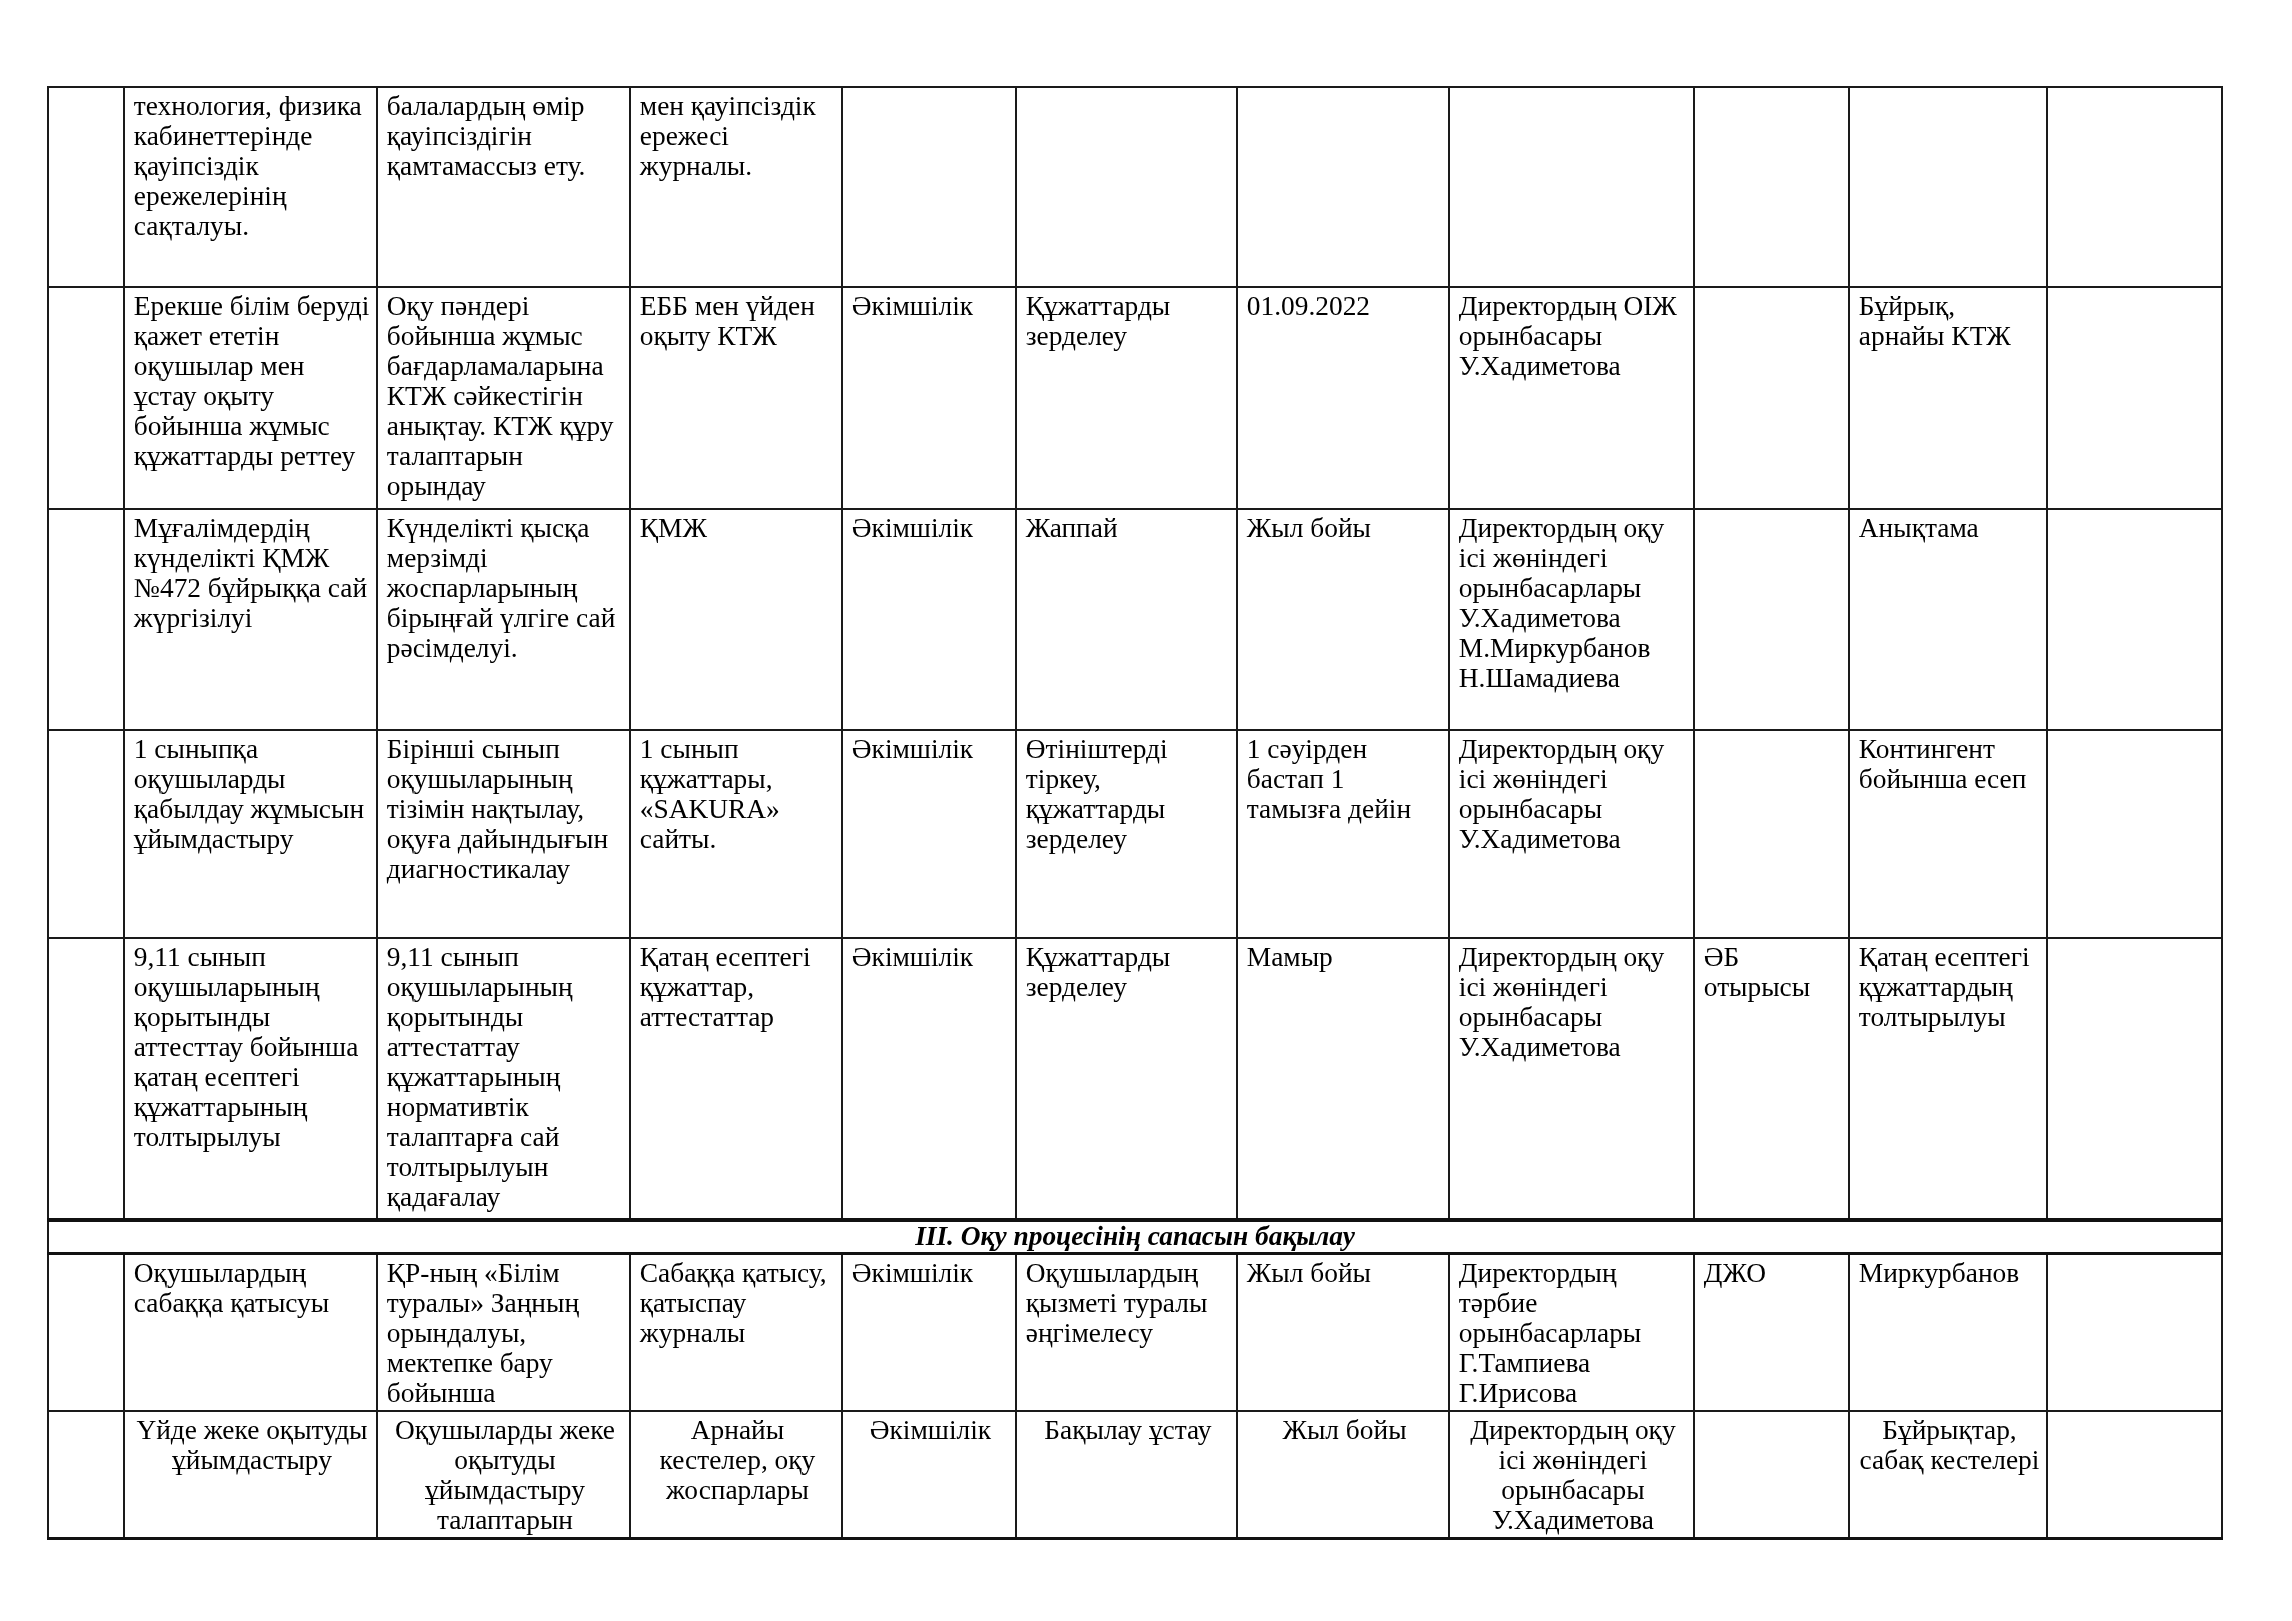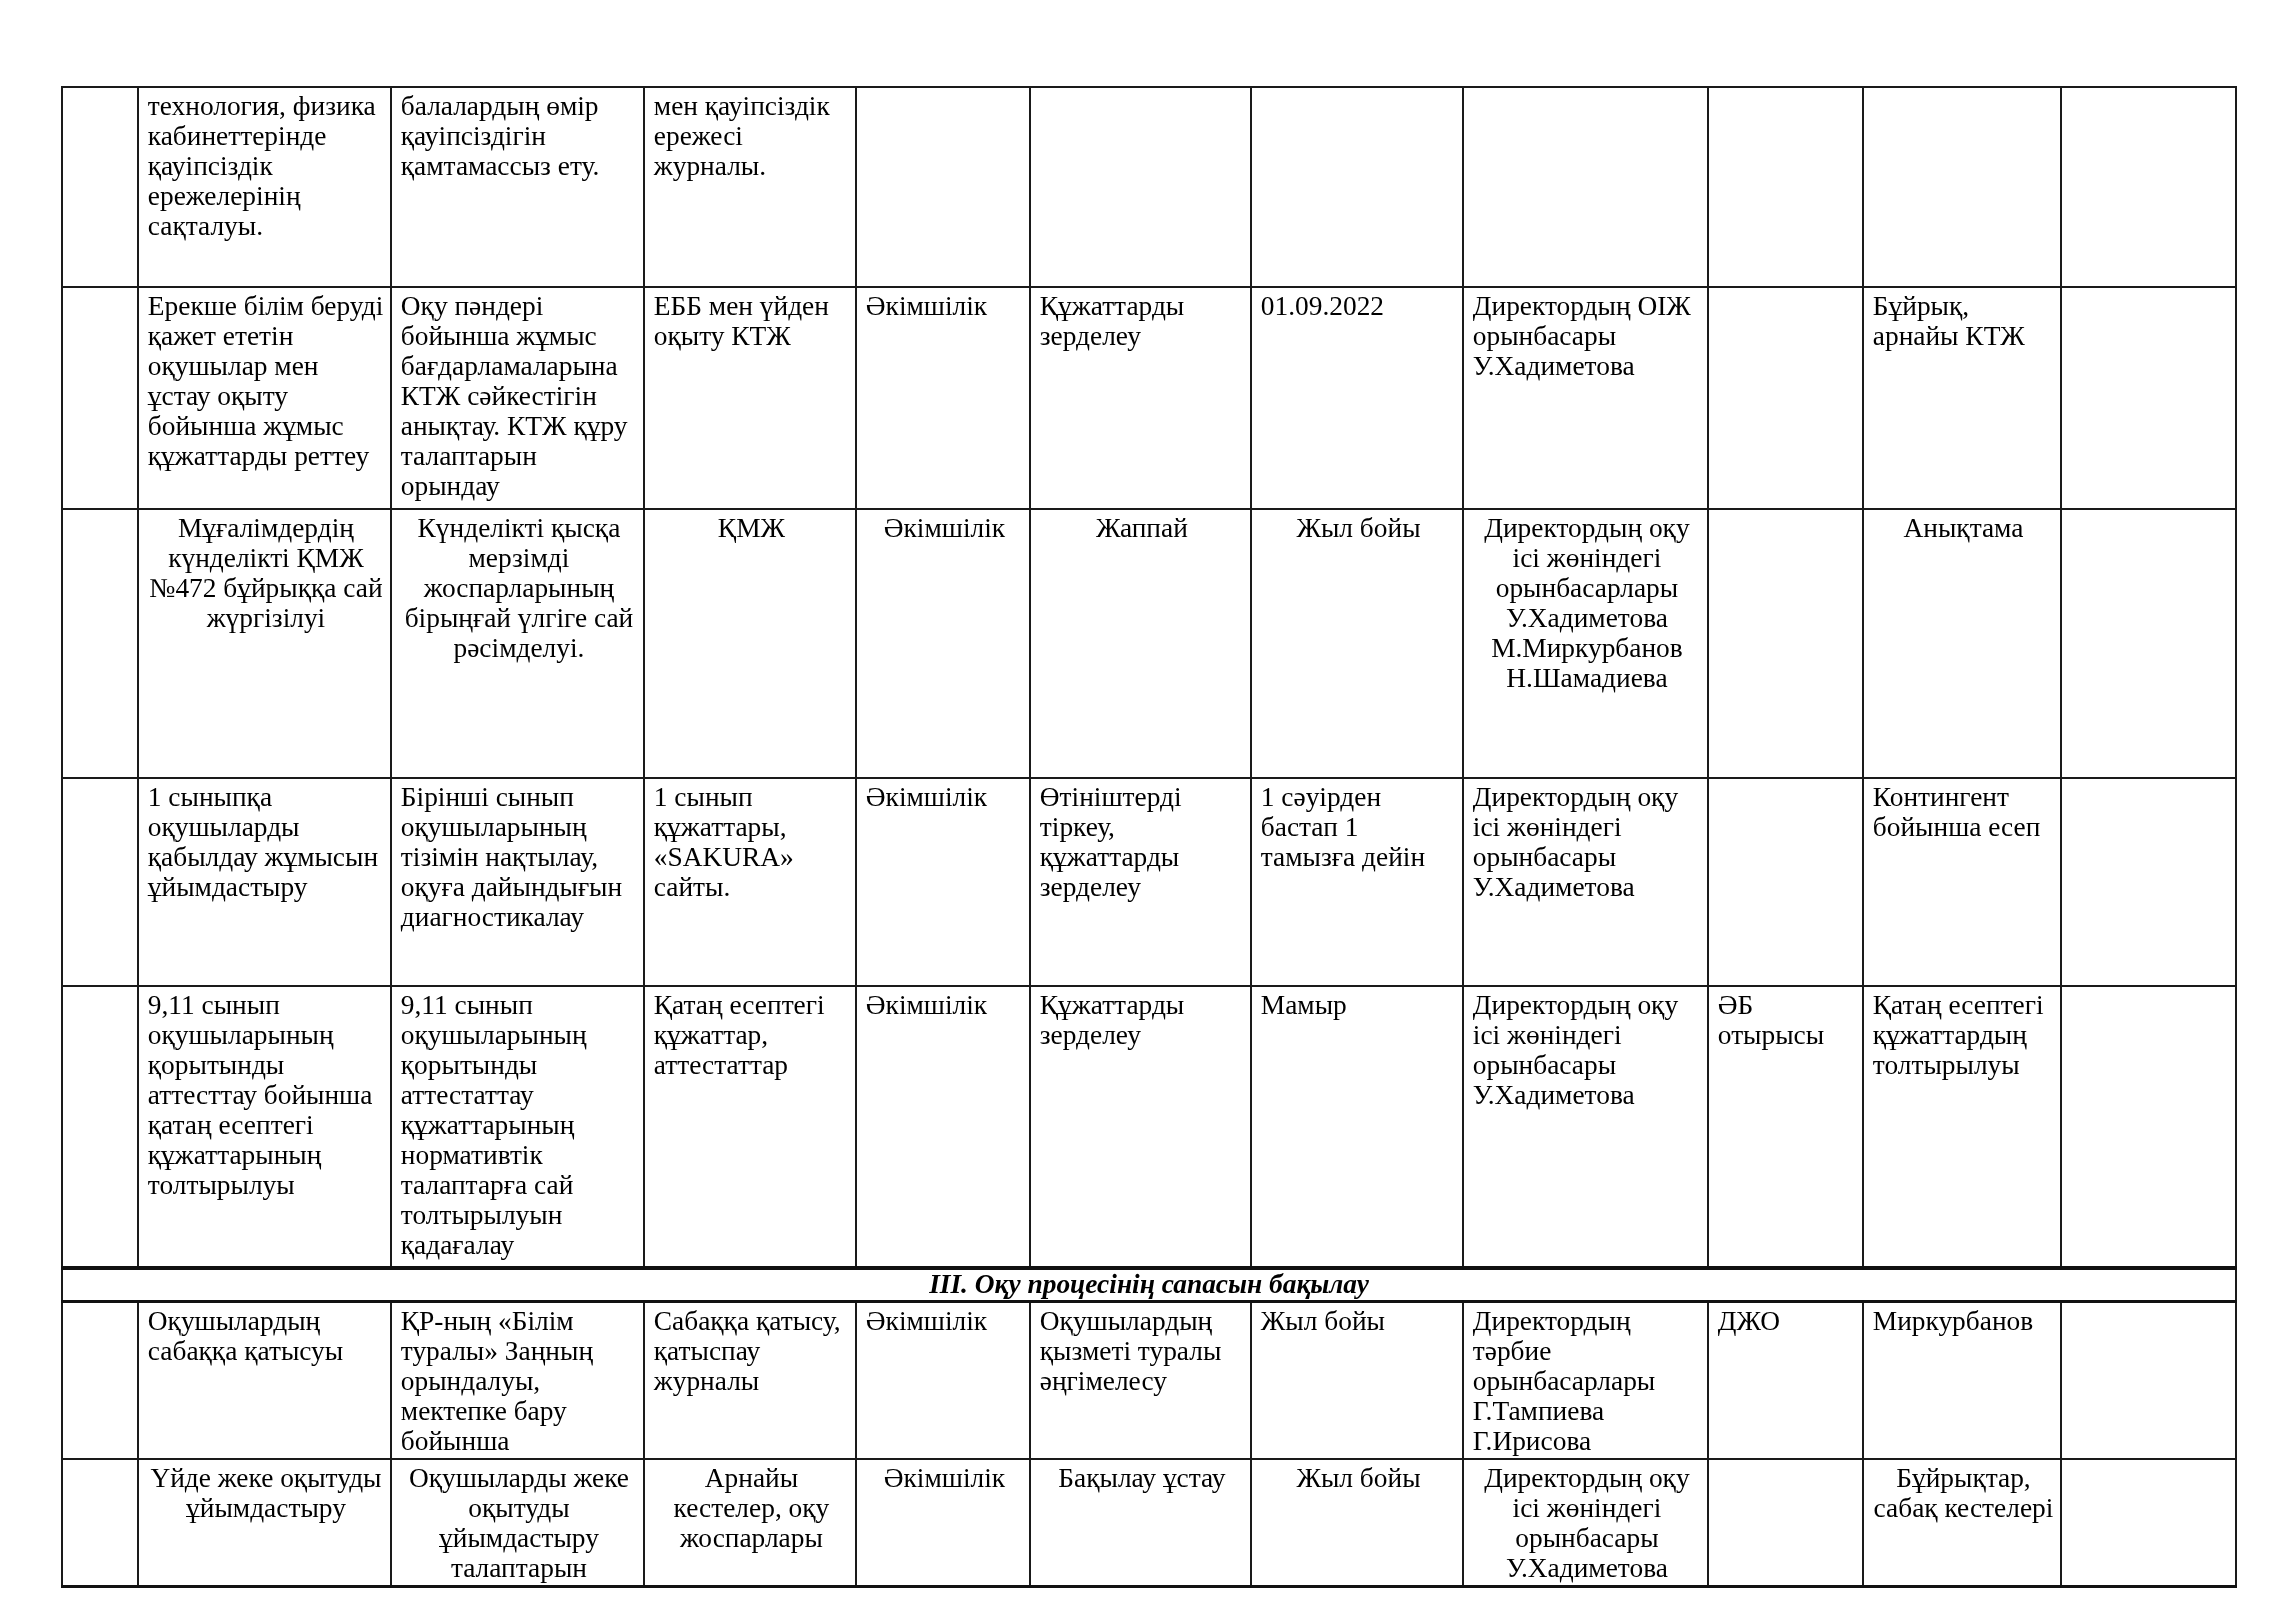--- a/index.html
+++ b/index.html
@@ -9,21 +9,21 @@
   }
   .page {
     position: relative;
     width: 2293px;
     height: 1621px;
     background: #ffffff;
     overflow: hidden;
   }
   table.doc-table {
     position: absolute;
-    left: 61px;
+    left: 47px;
     top: 86px;
     width: 2174px;
     border-collapse: collapse;
     table-layout: fixed;
     font-family: "Liberation Serif", "DejaVu Serif", serif;
     font-size: 27.4px;
     line-height: 30px;
     color: #000000;
   }
   table.doc-table td {
@@ -94,21 +94,21 @@
           <td>Оқу пәндері бойынша жұмыс бағдарламаларына КТЖ сәйкестігін анықтау. КТЖ құру талаптарын орындау</td>
           <td>ЕББ мен үйден оқыту КТЖ</td>
           <td>Әкімшілік</td>
           <td>Құжаттарды зерделеу</td>
           <td>01.09.2022</td>
           <td>Директордың ОІЖ орынбасары У.Хадиметова</td>
           <td></td>
           <td>Бұйрық, арнайы КТЖ</td>
           <td></td>
         </tr>
-        <tr style="height: 269px; text-align: center;">
+        <tr style="height: 221px;">
           <td></td>
           <td>Мұғалімдердің күнделікті ҚМЖ №472 бұйрыққа сай жүргізілуі</td>
           <td>Күнделікті қысқа мерзімді жоспарларының бірыңғай үлгіге сай рәсімделуі.</td>
           <td>ҚМЖ</td>
           <td>Әкімшілік</td>
           <td>Жаппай</td>
           <td>Жыл бойы</td>
           <td>Директордың оқу ісі жөніндегі орынбасарлары У.Хадиметова М.Миркурбанов Н.Шамадиева</td>
           <td></td>
           <td>Анықтама</td>

